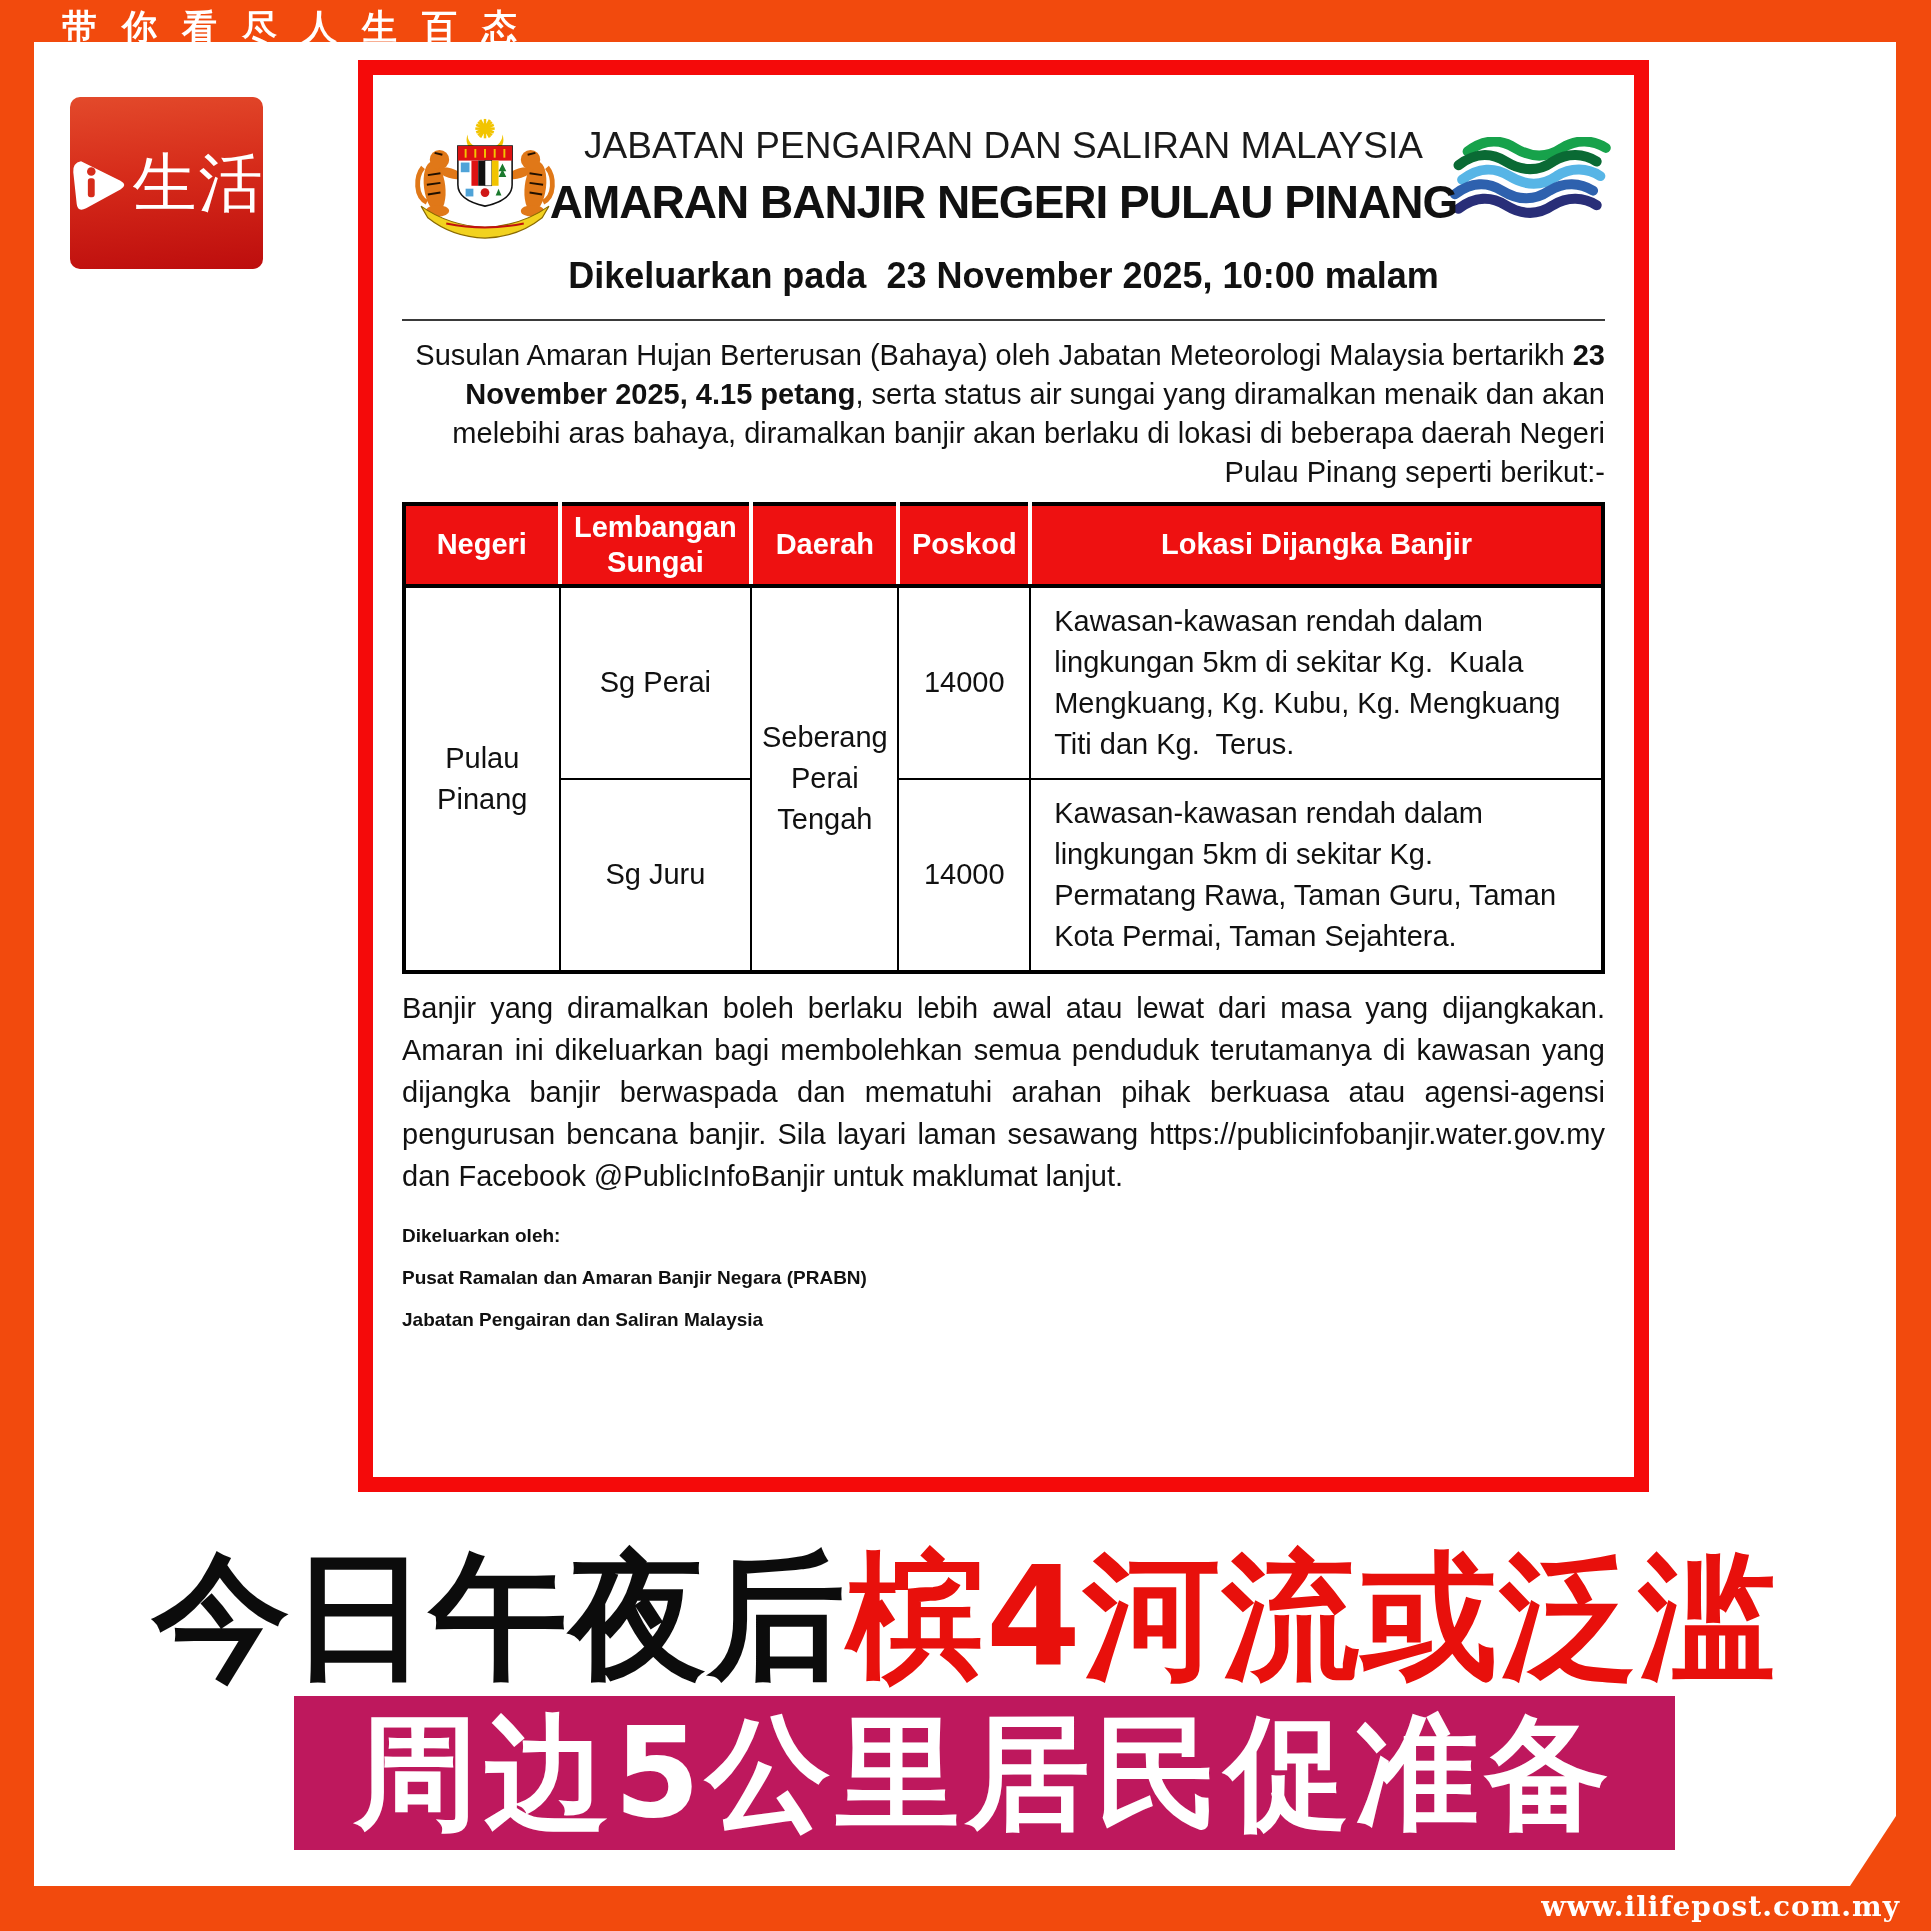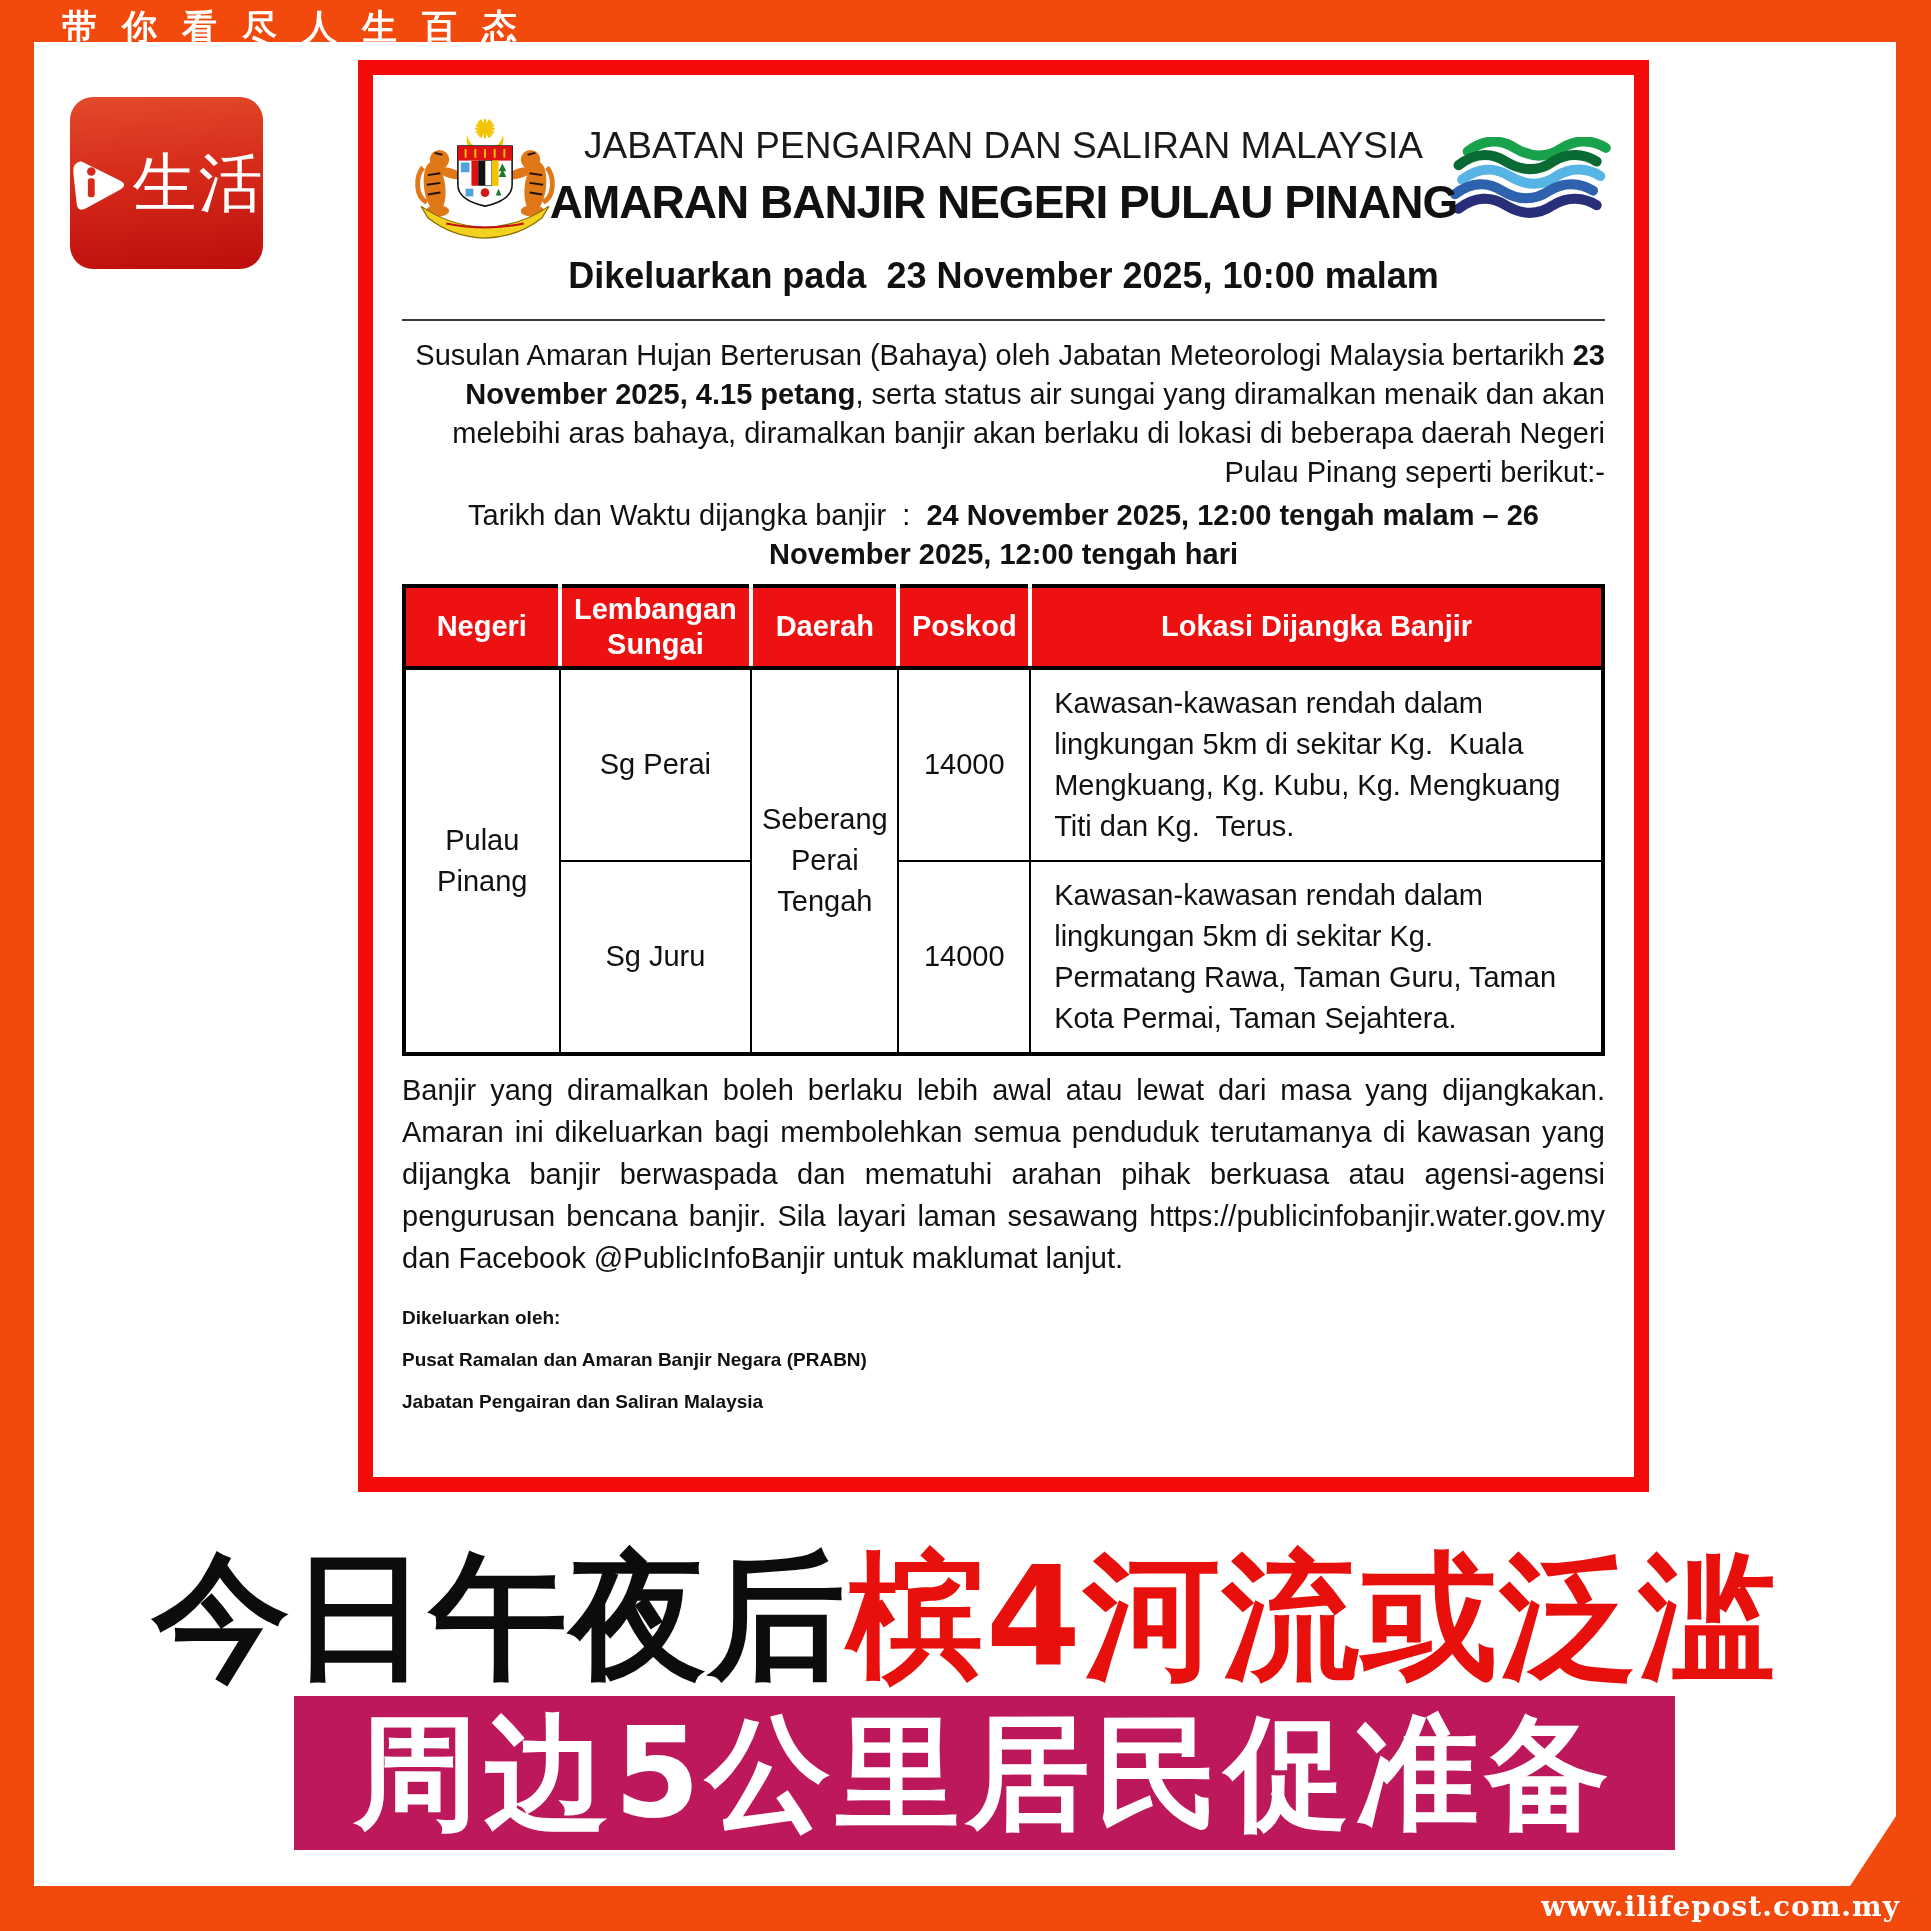--- a/index.html
+++ b/index.html
@@ -22,21 +22,21 @@
   
   .panel {
     position:absolute; left:34px; top:42px; width:1862px; height:1844px;
     background:#ffffff;
     clip-path:polygon(0 0, 100% 0, 100% calc(100% - 70px), calc(100% - 46px) 100%, 0 100%);
   }
 
   
   .app-icon {
     position:absolute; left:70px; top:97px; width:193px; height:172px;
-    border-radius:23px;
+    border-radius:10px;
     background:linear-gradient(175deg,#E34A2B 0%,#D62B1A 45%,#BD0D0D 100%);
     display:flex; align-items:center; justify-content:center; gap:3.9px;
   }
   .app-icon .glyph { width:60px; height:60px; flex:0 0 auto; margin-top:5.8px; }
   .app-icon .label {
     color:#ffffff; font-size:64px; font-weight:400; letter-spacing:1.9px;
     line-height:1; white-space:nowrap;
   }
 
   
@@ -231,21 +231,20 @@
 
     <div class="org-line">JABATAN PENGAIRAN DAN SALIRAN MALAYSIA</div>
     <div class="title-line">AMARAN BANJIR NEGERI PULAU PINANG</div>
     <div class="issued-line">Dikeluarkan pada  23 November 2025, 10:00 malam</div>
   </div>
 
   <hr class="sep">
 
   <p class="intro"><span>Susulan Amaran Hujan Berterusan (Bahaya) oleh Jabatan Meteorologi Malaysia bertarikh </span><b>23 November 2025, 4.15 petang</b><span>, serta status air sungai yang diramalkan menaik dan akan melebihi aras bahaya, diramalkan banjir akan berlaku di lokasi di beberapa daerah Negeri Pulau Pinang seperti berikut:-</span></p>
 
-  <p class="schedule"><span>Tarikh dan Waktu dijangka banjir  :  </span><span class="val">24 November 2025, 12:00 tengah malam – 26 November 2025, 12:00 tengah hari</span></p>
 
   <table class="flood">
     <colgroup>
       <col style="width:13%">
         <col style="width:16%">
         <col style="width:12%">
         <col style="width:11%">
         <col style="width:48%">
     </colgroup>
     <thead>

